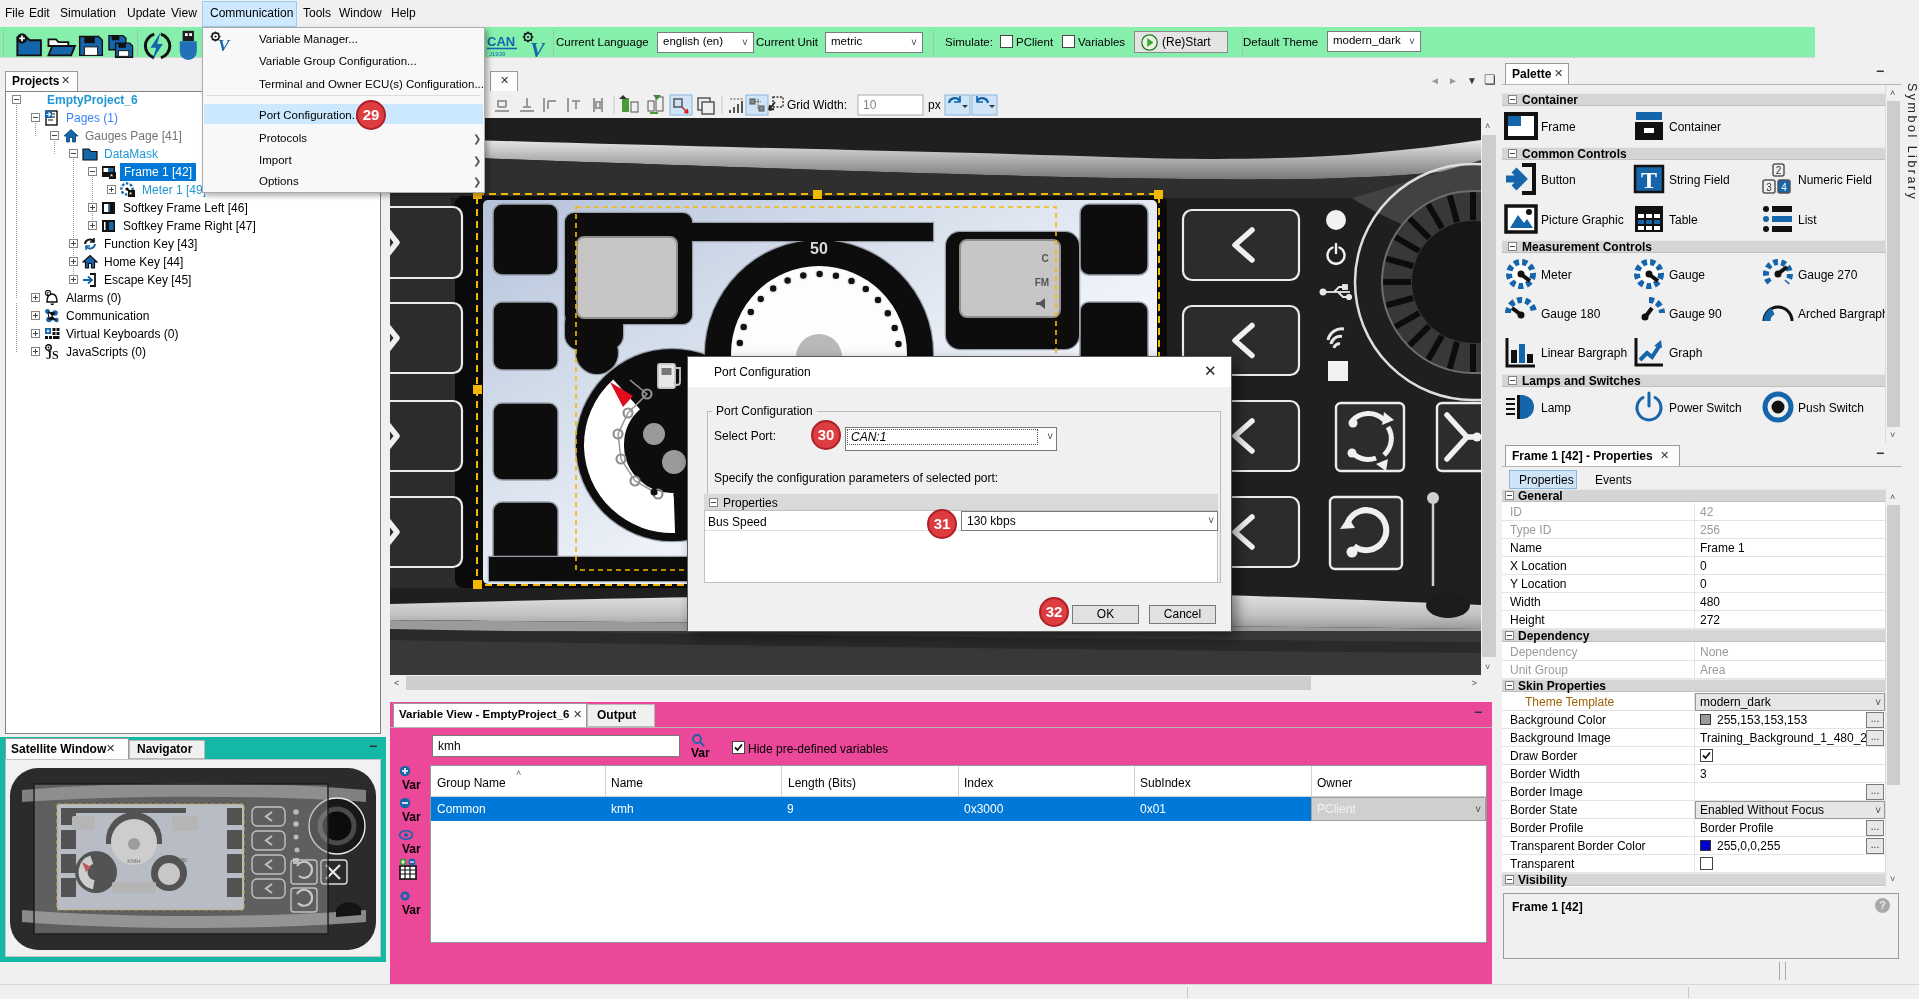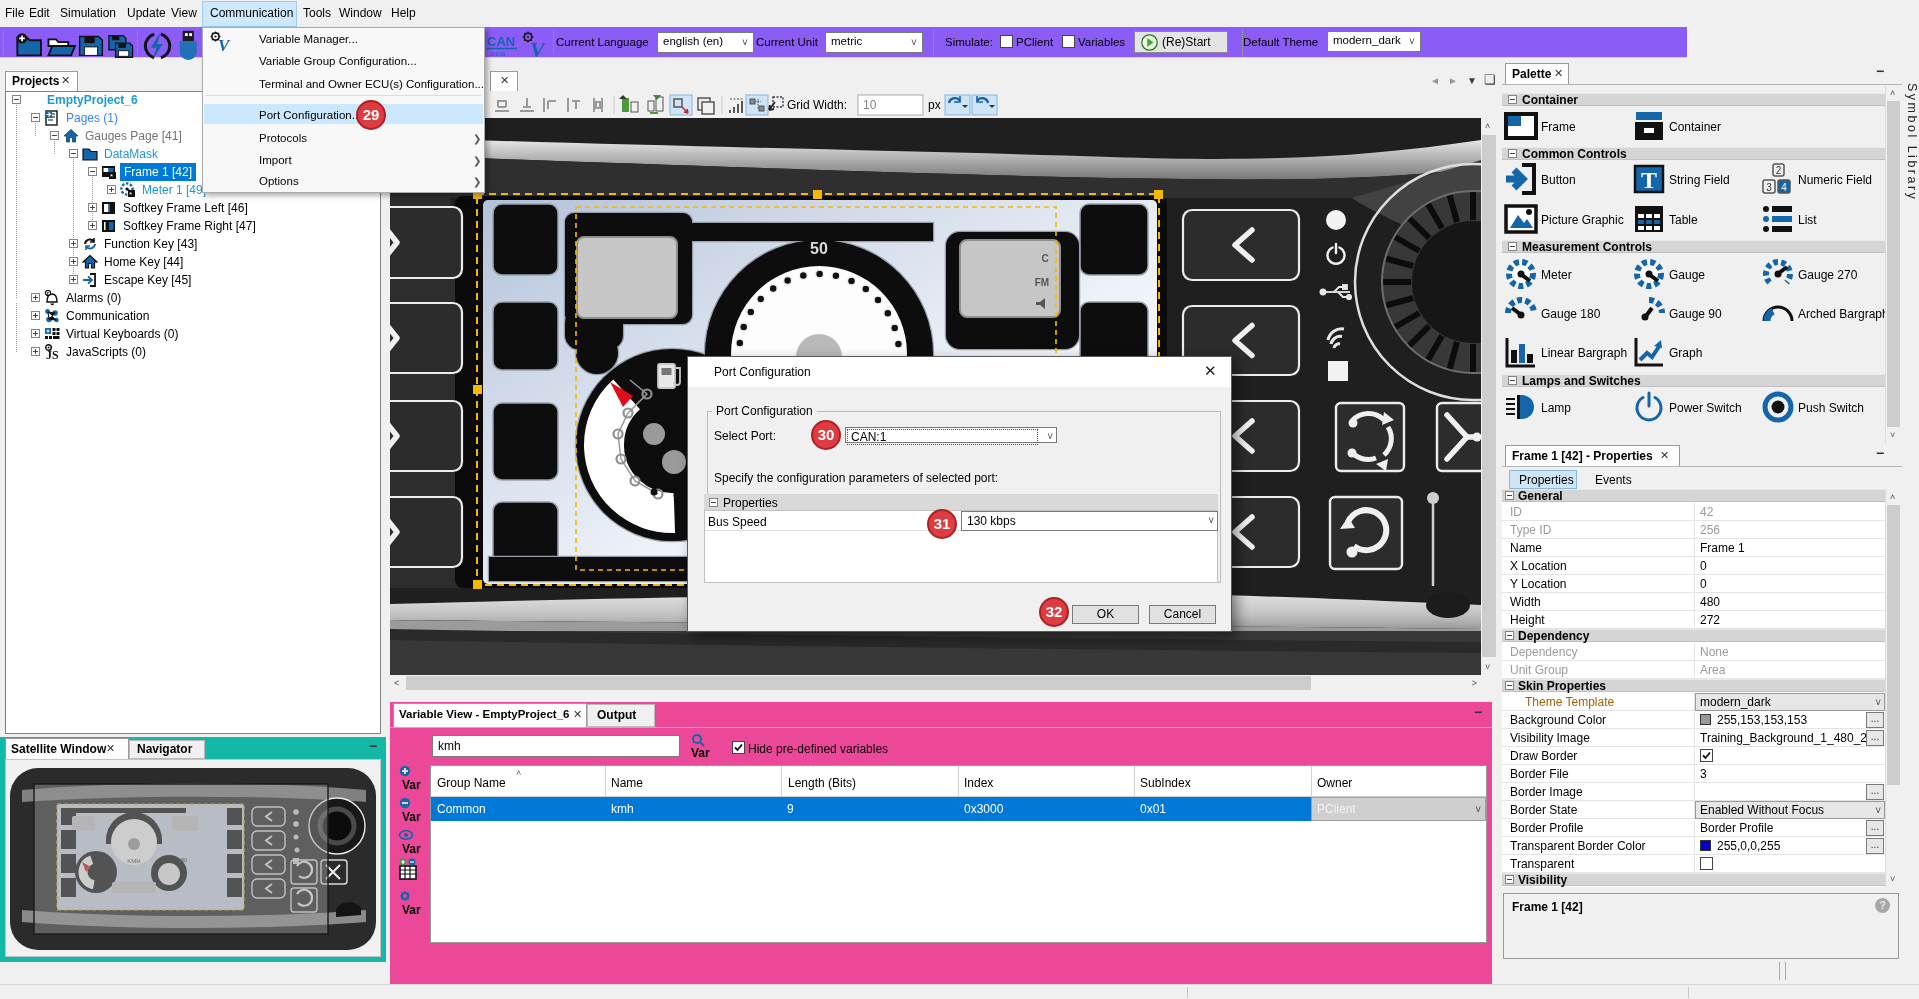--- a/index.html
+++ b/index.html
@@ -28,21 +28,21 @@
 <div class="abs" style="left:5px;top:6px;">File</div>
 <div class="abs" style="left:29px;top:6px;">Edit</div>
 <div class="abs" style="left:60px;top:6px;">Simulation</div>
 <div class="abs" style="left:127px;top:6px;">Update</div>
 <div class="abs" style="left:171px;top:6px;">View</div>
 <div class="abs" style="left:210px;top:6px;">Communication</div>
 <div class="abs" style="left:303px;top:6px;">Tools</div>
 <div class="abs" style="left:339px;top:6px;">Window</div>
 <div class="abs" style="left:391px;top:6px;">Help</div>
 </div>
-<div class="abs" style="left:0;top:27px;width:1687px;height:31px;background:#8b5cf6;border-bottom:1px solid #d5d5d5;">
+<div class="abs" style="left:0;top:27px;width:1815px;height:31px;background:#86efac;border-bottom:1px solid #d5d5d5;">
 <div class="abs sep-v" style="left:3px;top:3px;height:25px;"></div>
 <div class="abs sep-v" style="left:137px;top:3px;height:25px;"></div>
 <div class="abs sep-v" style="left:553px;top:3px;height:25px;"></div>
 <div class="abs sep-v" style="left:933px;top:3px;height:25px;"></div>
 <div class="abs sep-v" style="left:1242px;top:3px;height:25px;"></div>
 <svg class="abs" style="left:8px;top:1px" width="200" height="34" viewBox="0 0 200 36">
 <g fill="#1565ab" stroke="#111" stroke-width="2">
 <path d="M4 10 h10 l3 3 h12 v16 H4 Z"></path>
         </g>
 <circle cx="9" cy="11" r="5.5" fill="#111"></circle>
@@ -876,32 +876,32 @@
           <span class="abs" style="right:3px;top:3px;font-size:10px;color:#444;">˅</span>
         </div>
 <div class="abs" style="left:0;top:222px;width:383px;height:18px;border-bottom:1px solid #e4e4e4;"></div>
 <div class="abs" style="left:192px;top:222px;width:1px;height:18px;background:#e4e4e4;"></div>
 <div class="abs" style="left:8px;top:224px;color:#000;">Background Color</div>
 <div class="abs" style="left:198px;top:225px;width:11px;height:11px;background:#9a9a9a;border:1px solid #333;"></div>
 <div class="abs" style="left:215px;top:224px;">255,153,153,153</div>
 <div class="dots3" style="left:364px;top:223px;">...</div>
 <div class="abs" style="left:0;top:240px;width:383px;height:18px;border-bottom:1px solid #e4e4e4;"></div>
 <div class="abs" style="left:192px;top:240px;width:1px;height:18px;background:#e4e4e4;"></div>
-<div class="abs" style="left:8px;top:242px;color:#000;">Visibility Image</div>
+<div class="abs" style="left:8px;top:242px;color:#000;">Background Image</div>
 <div class="abs" style="left:198px;top:242px;white-space:nowrap;">Training_Background_1_480_27...</div>
 <div class="dots3" style="left:364px;top:241px;">...</div>
 <div class="abs" style="left:0;top:258px;width:383px;height:18px;border-bottom:1px solid #e4e4e4;"></div>
 <div class="abs" style="left:192px;top:258px;width:1px;height:18px;background:#e4e4e4;"></div>
 <div class="abs" style="left:8px;top:260px;color:#000;">Draw Border</div>
 <div class="chk" style="left:198px;top:260px;"><svg width="11" height="11" viewBox="0 0 11 11">
             <path d="M2 5.5 L4.5 8 L9 2.5" fill="none" stroke="#111" stroke-width="1.8"></path>
           </svg></div>
 <div class="abs" style="left:0;top:276px;width:383px;height:18px;border-bottom:1px solid #e4e4e4;"></div>
 <div class="abs" style="left:192px;top:276px;width:1px;height:18px;background:#e4e4e4;"></div>
-<div class="abs" style="left:8px;top:278px;color:#000;">Border File</div>
+<div class="abs" style="left:8px;top:278px;color:#000;">Border Width</div>
 <div class="abs" style="left:198px;top:278px;color:#000;white-space:nowrap;">3</div>
 <div class="abs" style="left:0;top:294px;width:383px;height:18px;border-bottom:1px solid #e4e4e4;"></div>
 <div class="abs" style="left:192px;top:294px;width:1px;height:18px;background:#e4e4e4;"></div>
 <div class="abs" style="left:8px;top:296px;color:#000;">Border Image</div>
 <div class="dots3" style="left:364px;top:295px;">...</div>
 <div class="abs" style="left:0;top:312px;width:383px;height:18px;border-bottom:1px solid #e4e4e4;"></div>
 <div class="abs" style="left:192px;top:312px;width:1px;height:18px;background:#e4e4e4;"></div>
 <div class="abs" style="left:8px;top:314px;color:#000;">Border State</div>
 <div class="abs" style="left:193px;top:312px;width:190px;height:18px;background:#e6e6e6;border:1px solid #999;">
           <span class="abs" style="left:4px;top:1px;white-space:nowrap;">Enabled Without Focus</span>
@@ -967,21 +967,21 @@
 <div class="abs" style="left:270px;top:148px;color:#555;font-size:10px;">❯</div>
 </div>
 <div class="badge" style="left:356px;top:100px;">29</div>
 <div class="abs" style="left:687px;top:356px;width:545px;height:276px;background:#f0f0f0;border:1px solid #5a5a5a;box-shadow:5px 5px 12px rgba(0,0,0,0.45);z-index:55;">
 <div class="abs" style="left:0;top:0;width:543px;height:30px;background:#fff;"></div>
 <div class="abs" style="left:26px;top:8px;">Port Configuration</div>
 <div class="abs" style="left:516px;top:5px;font-size:15px;color:#222;">✕</div>
 <div class="abs" style="left:19px;top:54px;width:514px;height:172px;border:1px solid #bcbcbc;"></div>
 <div class="abs" style="left:24px;top:47px;background:#f0f0f0;padding:0 4px;">Port Configuration</div>
 <div class="abs" style="left:26px;top:72px;">Select Port:</div>
-<div class="abs" style="left:157px;top:70px;width:212px;height:16px;background:#fff;border:1px solid #7a7a7a;">
+<div class="abs" style="left:157px;top:70px;width:212px;height:24px;background:#fff;border:1px solid #7a7a7a;font-style:italic;">
 <div class="abs" style="left:1px;top:1px;width:191px;height:16px;border:1px dotted #555;"></div>
 <span class="abs" style="left:5px;top:2px;">CAN:1</span>
 <span class="abs" style="right:3px;top:3px;font-size:10px;color:#444;">˅</span>
       </div>
 <div class="abs" style="left:26px;top:114px;">Specify the configuration parameters of selected port:</div>
 <div class="abs" style="left:16px;top:137px;width:514px;height:89px;background:#fff;border:1px solid #c0c0c0;"></div>
 <div class="abs" style="left:16px;top:137px;width:514px;height:17px;background:#d9d9d9;border-bottom:1px solid #c0c0c0;"></div>
 <div class="ebox" style="left:21px;top:141px;"></div>
 <div class="abs" style="left:35px;top:139px;">Properties</div>
 <div class="abs" style="left:20px;top:158px;">Bus Speed</div>

